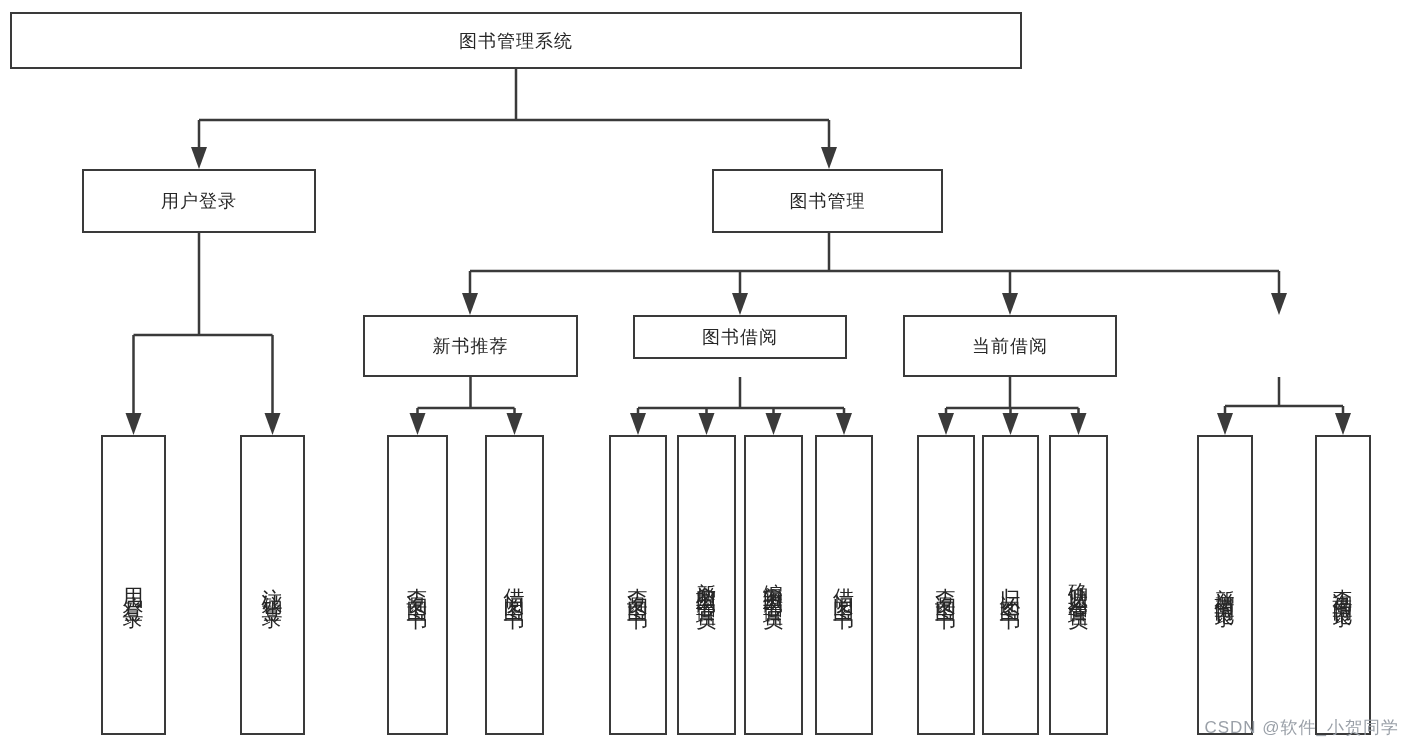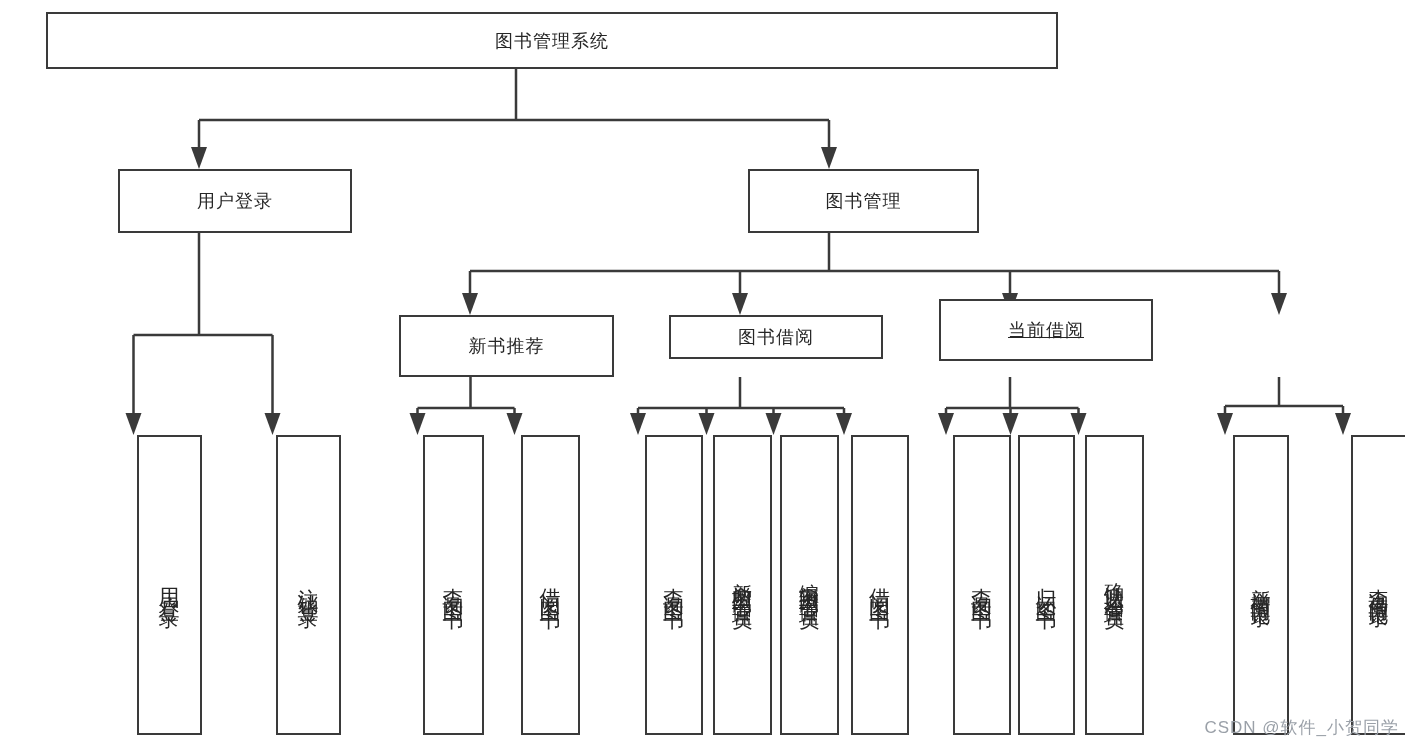--- a/index.html
+++ b/index.html
@@ -26,21 +26,20 @@
   .box {
     position: absolute;
     box-sizing: border-box;
     background: #ffffff;
     border: 2px solid #3a3a3a;
     color: #262626;
     display: flex;
     align-items: center;
     justify-content: center;
     text-align: center;
-    margin-left: 36px;
   }
   .box.h {
     font-size: 18px;
     letter-spacing: 1px;
   }
   .box.v {
     writing-mode: vertical-rl;
     text-orientation: mixed;
     font-size: 21px;
     letter-spacing: 7px;
@@ -95,21 +94,21 @@
       <polygon points="1335,413 1351,413 1343,435" fill="#3a3a3a"></polygon>
     </svg>
 
   <div class="box h" style="left:10px; top:12px; width:1012px; height:57px;">图书管理系统</div>
 
   <div class="box h" style="left:82px; top:169px; width:234px; height:64px;">用户登录</div>
   <div class="box h" style="left:363px; top:315px; width:215px; height:62px;">新书推荐</div>
 
   <div class="box h" style="left:712px; top:169px; width:231px; height:64px;">图书管理</div>
   <div class="box h" style="left:633px; top:315px; width:214px; height:44px;">图书借阅</div>
-  <div class="box h" style="left:903px; top:299px; width:214px; height:62px;text-decoration:underline;">当前借阅</div>
+  <div class="box h" style="left:903px; top:315px; width:214px; height:62px;">当前借阅</div>
 
   <div class="box v" style="left:101px; top:435px; width:65px; height:300px;">用户登录</div>
   <div class="box v" style="left:240px; top:435px; width:65px; height:300px;">注销登录</div>
 
   <div class="box v" style="left:387px; top:435px; width:61px; height:300px;">查询图书</div>
   <div class="box v" style="left:485px; top:435px; width:59px; height:300px;">借阅图书</div>
 
   <div class="box v" style="left:609px; top:435px; width:58px; height:300px;">查询图书</div>
   <div class="box v small" style="left:677px; top:435px; width:59px; height:300px;">新增图书（管理员）</div>
   <div class="box v small" style="left:744px; top:435px; width:59px; height:300px;">编辑图书（管理员）</div>

